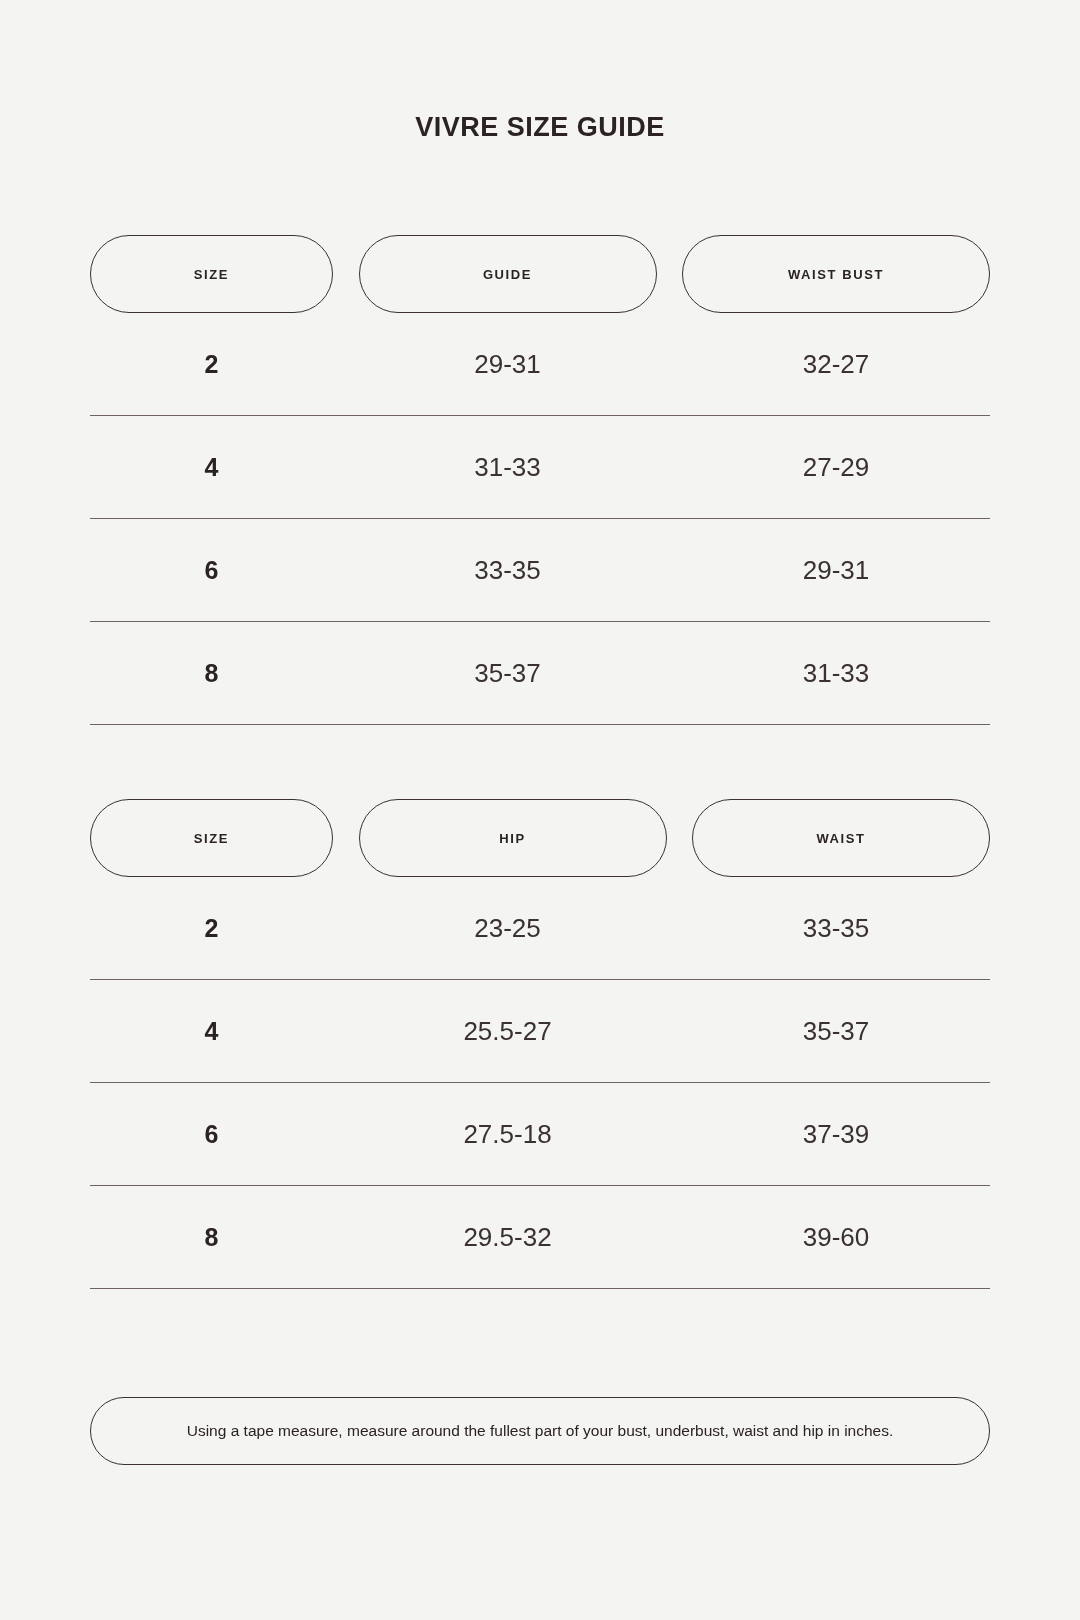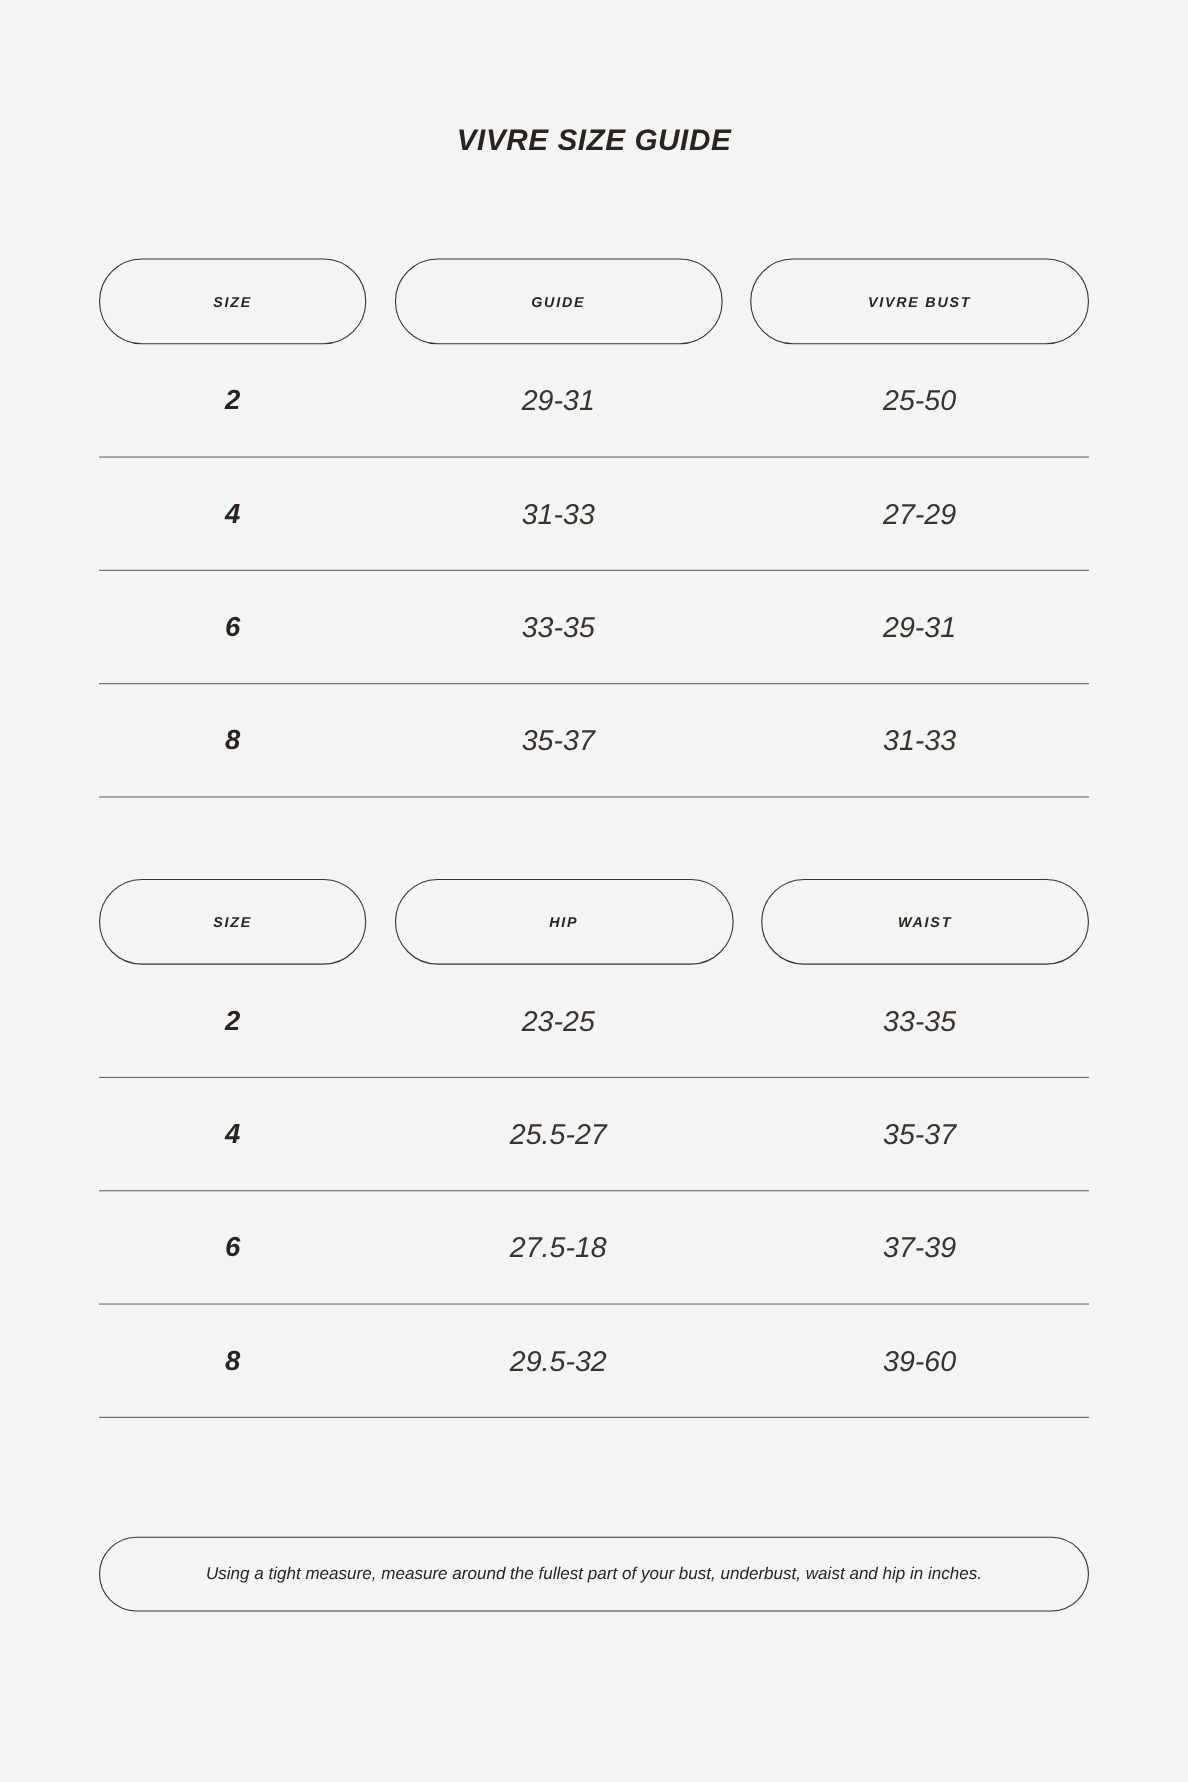--- a/index.html
+++ b/index.html
@@ -12,21 +12,20 @@
     background: #f4f4f3;
     font-family: "Liberation Sans", sans-serif;
     color: #2b2322;
     overflow: hidden;
   }
   .page {
     position: relative;
     width: 1080px;
     height: 1186px;
     box-sizing: border-box;
-    font-style: italic;
   }
   .title {
     text-align: center;
     font-size: 27px;
     font-weight: bold;
     letter-spacing: 0.5px;
     color: #2b2322;
     margin: 0;
     padding-top: 112px;
   }
@@ -111,27 +110,27 @@
 <body>
 
 <div class="page">
 
   <h1 class="title">VIVRE SIZE GUIDE</h1>
 
   <div class="table-block first">
     <div class="head-row">
       <div class="head-cell head-size">SIZE</div>
       <div class="head-cell head-mid">GUIDE</div>
-      <div class="head-cell head-last">VIVRE BUST</div>
+      <div class="head-cell head-last">WAIST BUST</div>
     </div>
 
     <div class="data-row">
       <div class="cell cell-size">2</div>
       <div class="cell cell-mid">29-31</div>
-      <div class="cell cell-last">25-50</div>
+      <div class="cell cell-last">32-27</div>
     </div>
     <div class="data-row">
       <div class="cell cell-size">4</div>
       <div class="cell cell-mid">31-33</div>
       <div class="cell cell-last">27-29</div>
     </div>
     <div class="data-row">
       <div class="cell cell-size">6</div>
       <div class="cell cell-mid">33-35</div>
       <div class="cell cell-last">29-31</div>
@@ -166,16 +165,16 @@
       <div class="cell cell-last">37-39</div>
     </div>
     <div class="data-row">
       <div class="cell cell-size">8</div>
       <div class="cell cell-mid">29.5-32</div>
       <div class="cell cell-last">39-60</div>
     </div>
   </div>
 
   <div class="note">
-    <div>Using a tight measure, measure around the fullest part of your bust, underbust, waist and hip in inches.</div>
+    <div>Using a tape measure, measure around the fullest part of your bust, underbust, waist and hip in inches.</div>
   </div>
 
 </div>
 
 </body></html>

